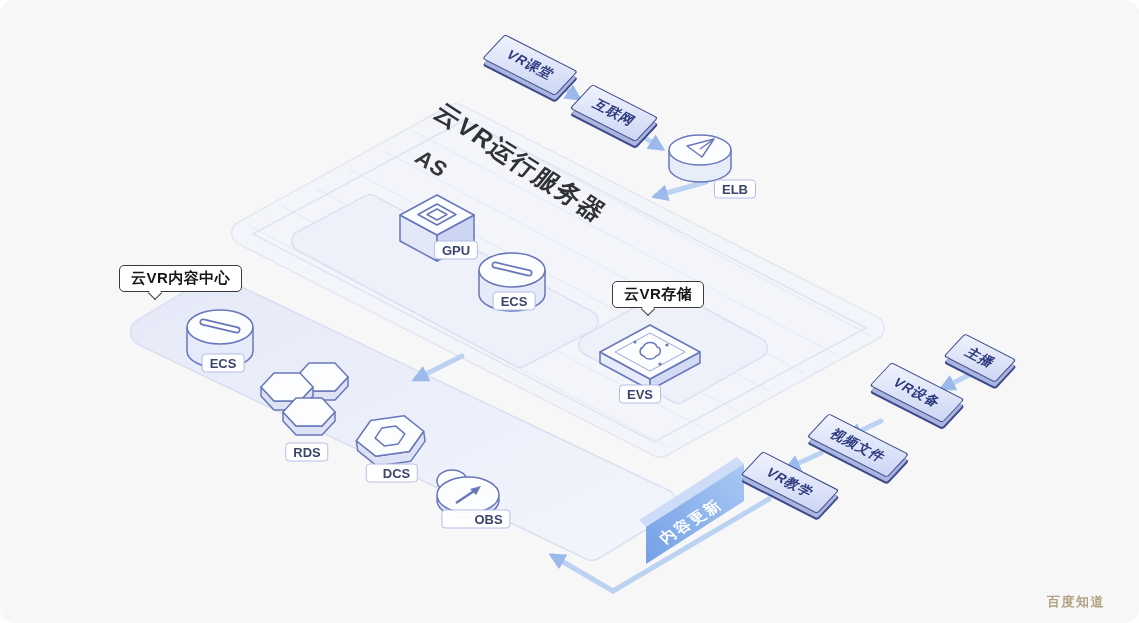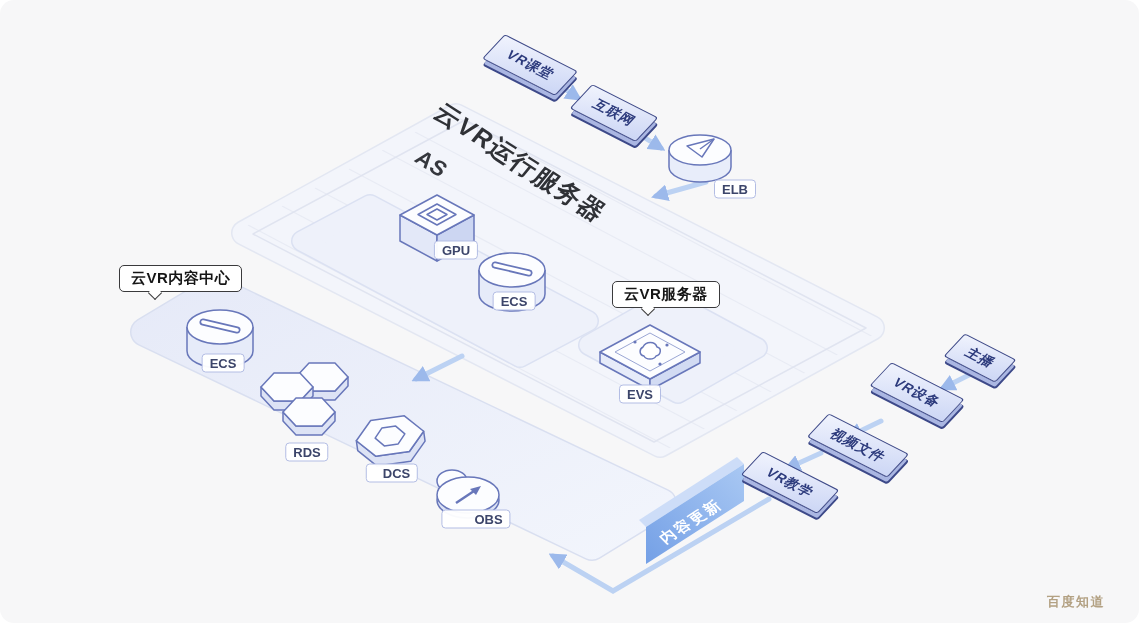--- a/index.html
+++ b/index.html
@@ -196,21 +196,21 @@
         <line x1="456" y1="503" x2="477" y2="489" stroke-width="2.5"></line>
         <polygon points="481,486 470,489 476,495" fill="#6877ba" stroke="none"></polygon>
       </g>
     </g>
   </svg>
 
   <div class="abs iso-title">云VR运行服务器</div>
   <div class="abs iso-as">AS</div>
 
   <div class="abs callout" style="left:119px;top:265px;">云VR内容中心</div>
-  <div class="abs callout" style="left:612px;top:281px;">云VR服务器</div>
+  <div class="abs callout" style="left:612px;top:281px;">云VR存储</div>
 
   <div class="abs node3d" style="left:489px;top:49px;width:80px;height:30px;">VR课堂</div>
   <div class="abs node3d" style="left:577px;top:97px;width:72px;height:30px;">互联网</div>
   <div class="abs node3d" style="left:951px;top:343px;width:56px;height:28px;">主播</div>
   <div class="abs node3d" style="left:876px;top:377px;width:80px;height:29px;">VR设备</div>
   <div class="abs node3d" style="left:813px;top:430px;width:88px;height:29px;">视频文件</div>
   <div class="abs node3d" style="left:747px;top:467px;width:84px;height:29px;">VR教学</div>
 
   <div class="abs chip" style="left:735px;top:189px;">ELB</div>
   <div class="abs chip" style="left:429px;top:250px;margin-left:27px;">GPU</div>

